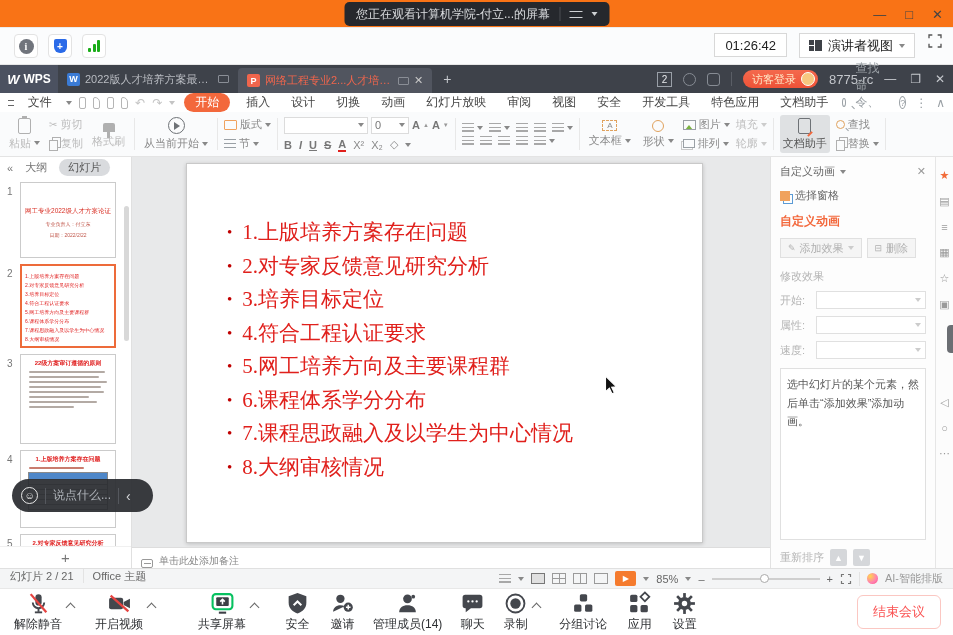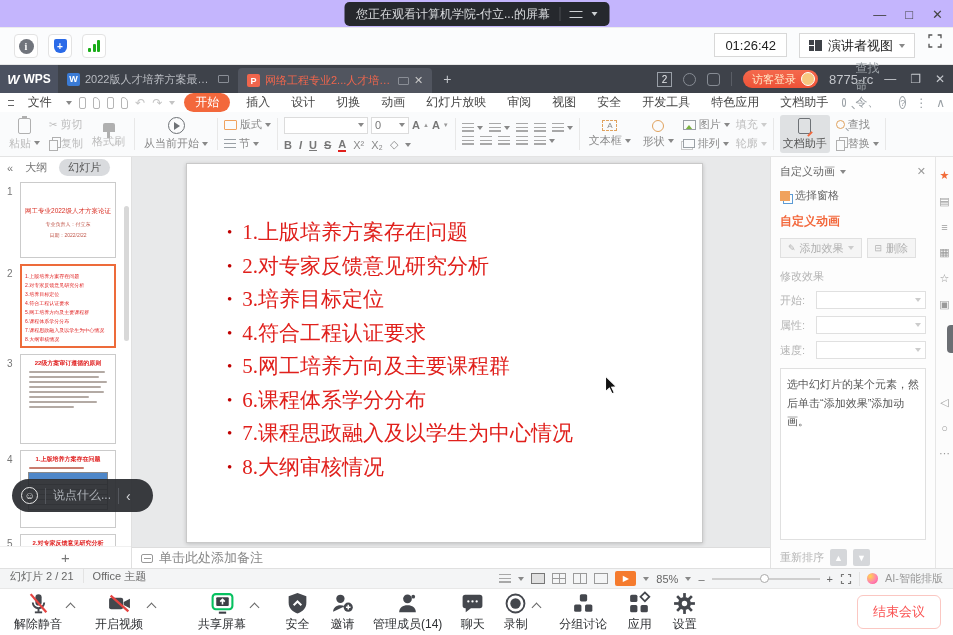--- a/index.html
+++ b/index.html
@@ -2,21 +2,21 @@
 <html><head>
 <meta charset="utf-8">
 <style>
 *{box-sizing:border-box;margin:0;padding:0}
 html,body{width:953px;height:635px}
 body{position:relative;overflow:hidden;background:#fff;font-family:"Liberation Sans",sans-serif;font-size:12px;color:#333}
 .vdiv{width:1px;height:14px;background:#e3e3e3}
 .dd{width:0;height:0;border-left:3.5px solid transparent;border-right:3.5px solid transparent;border-top:4px solid #888;display:inline-block}
 .dd.w{border-top-color:#cfd1d4}
 
-#topbar{position:absolute;left:0;top:0;width:953px;height:28px;background:#c4b5fd;border-bottom:1px solid #ececec}
+#topbar{position:absolute;left:0;top:0;width:953px;height:28px;background:#f97316;border-bottom:1px solid #ececec}
 #banner{position:absolute;left:50%;transform:translateX(-50%);top:2px;height:24px;background:#26282d;border-radius:5px;color:#dcdee1;display:flex;align-items:center;gap:9px;padding:0 12px;font-size:12px;white-space:nowrap}
 .burger{width:13px;height:7px;border-top:1.6px solid #cfd1d4;border-bottom:1.6px solid #cfd1d4;display:inline-block}
 #winctl{position:absolute;right:10px;top:0;height:28px;display:flex;align-items:center;gap:19px;color:#444;font-size:13px}
 
 #subbar{position:absolute;left:0;top:28px;width:953px;height:37px;background:#fbfcfd;border-bottom:1px solid #e7e7e7}
 #chips{position:absolute;left:14px;top:6px;display:flex;gap:10px}
 .chip{width:24px;height:24px;border:1px solid #e3e3e3;border-radius:4px;background:#fff;display:flex;align-items:center;justify-content:center}
 .info-c{width:15px;height:15px;border-radius:50%;background:#70747c;color:#fff;font-size:10px;font-weight:bold;display:flex;align-items:center;justify-content:center;font-family:"Liberation Serif",serif}
 .shield-b{width:13px;height:14px;background:#2a6ae8;border-radius:2px 2px 6px 6px;color:#fff;font-size:10px;font-weight:bold;display:flex;align-items:center;justify-content:center}
 .bars{display:flex;align-items:flex-end;gap:1.5px;height:12px}
@@ -99,21 +99,21 @@
 .bar{height:2px;background:#b3aaa4;border-radius:1px;margin:3px 6px 0 8px}
 .mtbl{margin:3px auto 0;width:86%;border:1px solid #8a8a8a}
 .mth{height:6px;background:#4e87c9}
 .mtr{height:5px;border-top:1px solid #9a9a9a}
 #addslide{height:22px;border-top:1px solid #f0f0f0;display:flex;align-items:center;justify-content:center;color:#777;font-size:15px}
 #sbar{position:absolute;right:2px;top:28px;width:5px;height:135px;background:#d8d8d8;border-radius:3px}
 #center{flex:1;position:relative;background:#e8e9ea}
 #slide{position:absolute;left:54px;top:6px;width:517px;height:380px;background:#fff;border:1px solid #c9c9c9;box-shadow:0 1px 4px rgba(0,0,0,.18);padding:52px 10px 0 40px}
 .bul{display:flex;gap:10px;font-size:21px;line-height:33.5px;color:#e0201c;font-family:"Liberation Serif",serif}
 .bul .dot{color:#c00000;font-size:15px}
-#notesbar{position:absolute;left:0;right:0;bottom:0;height:21px;background:#fff;border-top:1px solid #ddd;display:flex;align-items:center;gap:6px;padding:0 9px;font-size:13px;color:#888}
+#notesbar{position:absolute;left:0;right:0;bottom:0;height:21px;background:#fff;border-top:1px solid #ddd;display:flex;align-items:flex-end;gap:6px;padding:0 9px;font-size:10px;color:#888}
 .noteic{width:12px;height:9px;border:1px solid #999;border-radius:2px;background:linear-gradient(#999,#999) 2px 3px/7px 1px no-repeat}
 #cursor{position:absolute;left:472px;top:218px;z-index:40}
 
 #rpanel{width:165px;border-left:1px solid #e2e2e2;background:#fdfdfd;font-size:11px;color:#666;padding:7px 9px;position:relative}
 .rrow{display:flex;align-items:center;gap:5px}
 .sqic{width:10px;height:10px;background:#f0a25e;box-shadow:3px 3px 0 -1px #fdfdfd,3px 3px 0 0 #5b9bd5}
 .orange{color:#f3683c;font-weight:bold;font-size:12px}
 .pbtn{border:1px solid #e0e0e0;background:#f5f5f5;color:#b0b0b0;height:20px;display:flex;align-items:center;gap:4px;padding:0 7px;font-size:11px;white-space:nowrap}
 .pbtn.en{background:#fff;color:#555;border-color:#ccc}
 .dim{color:#b5b5b5}

